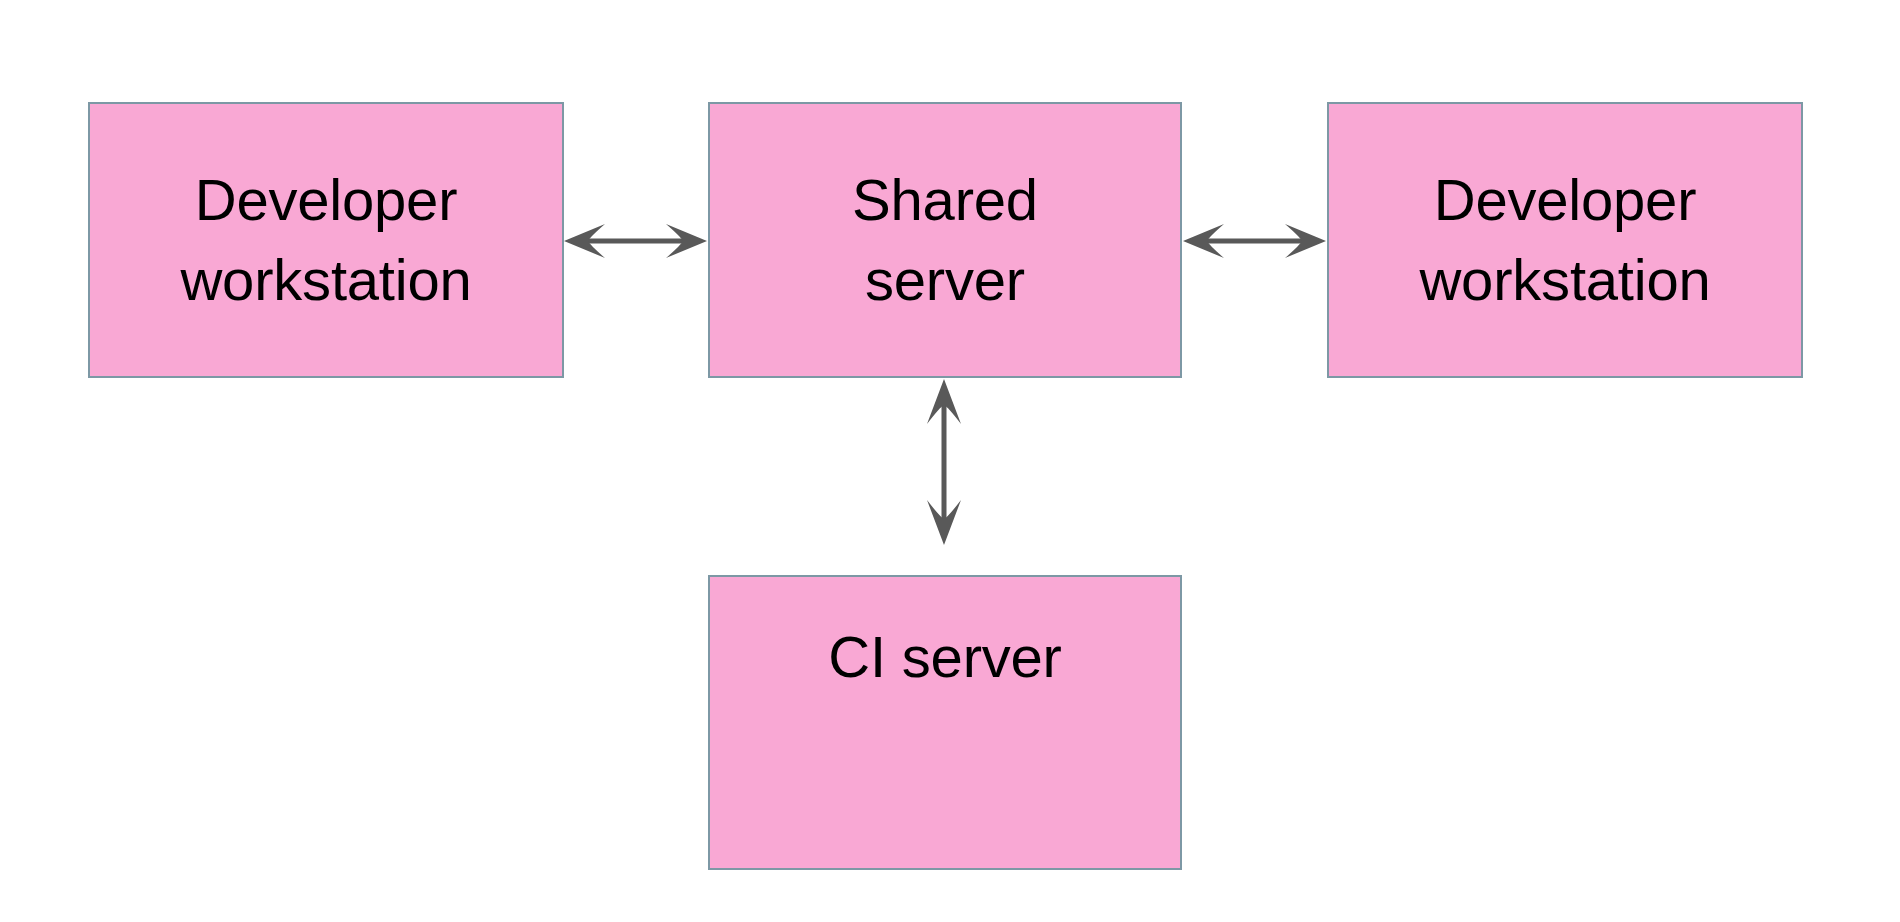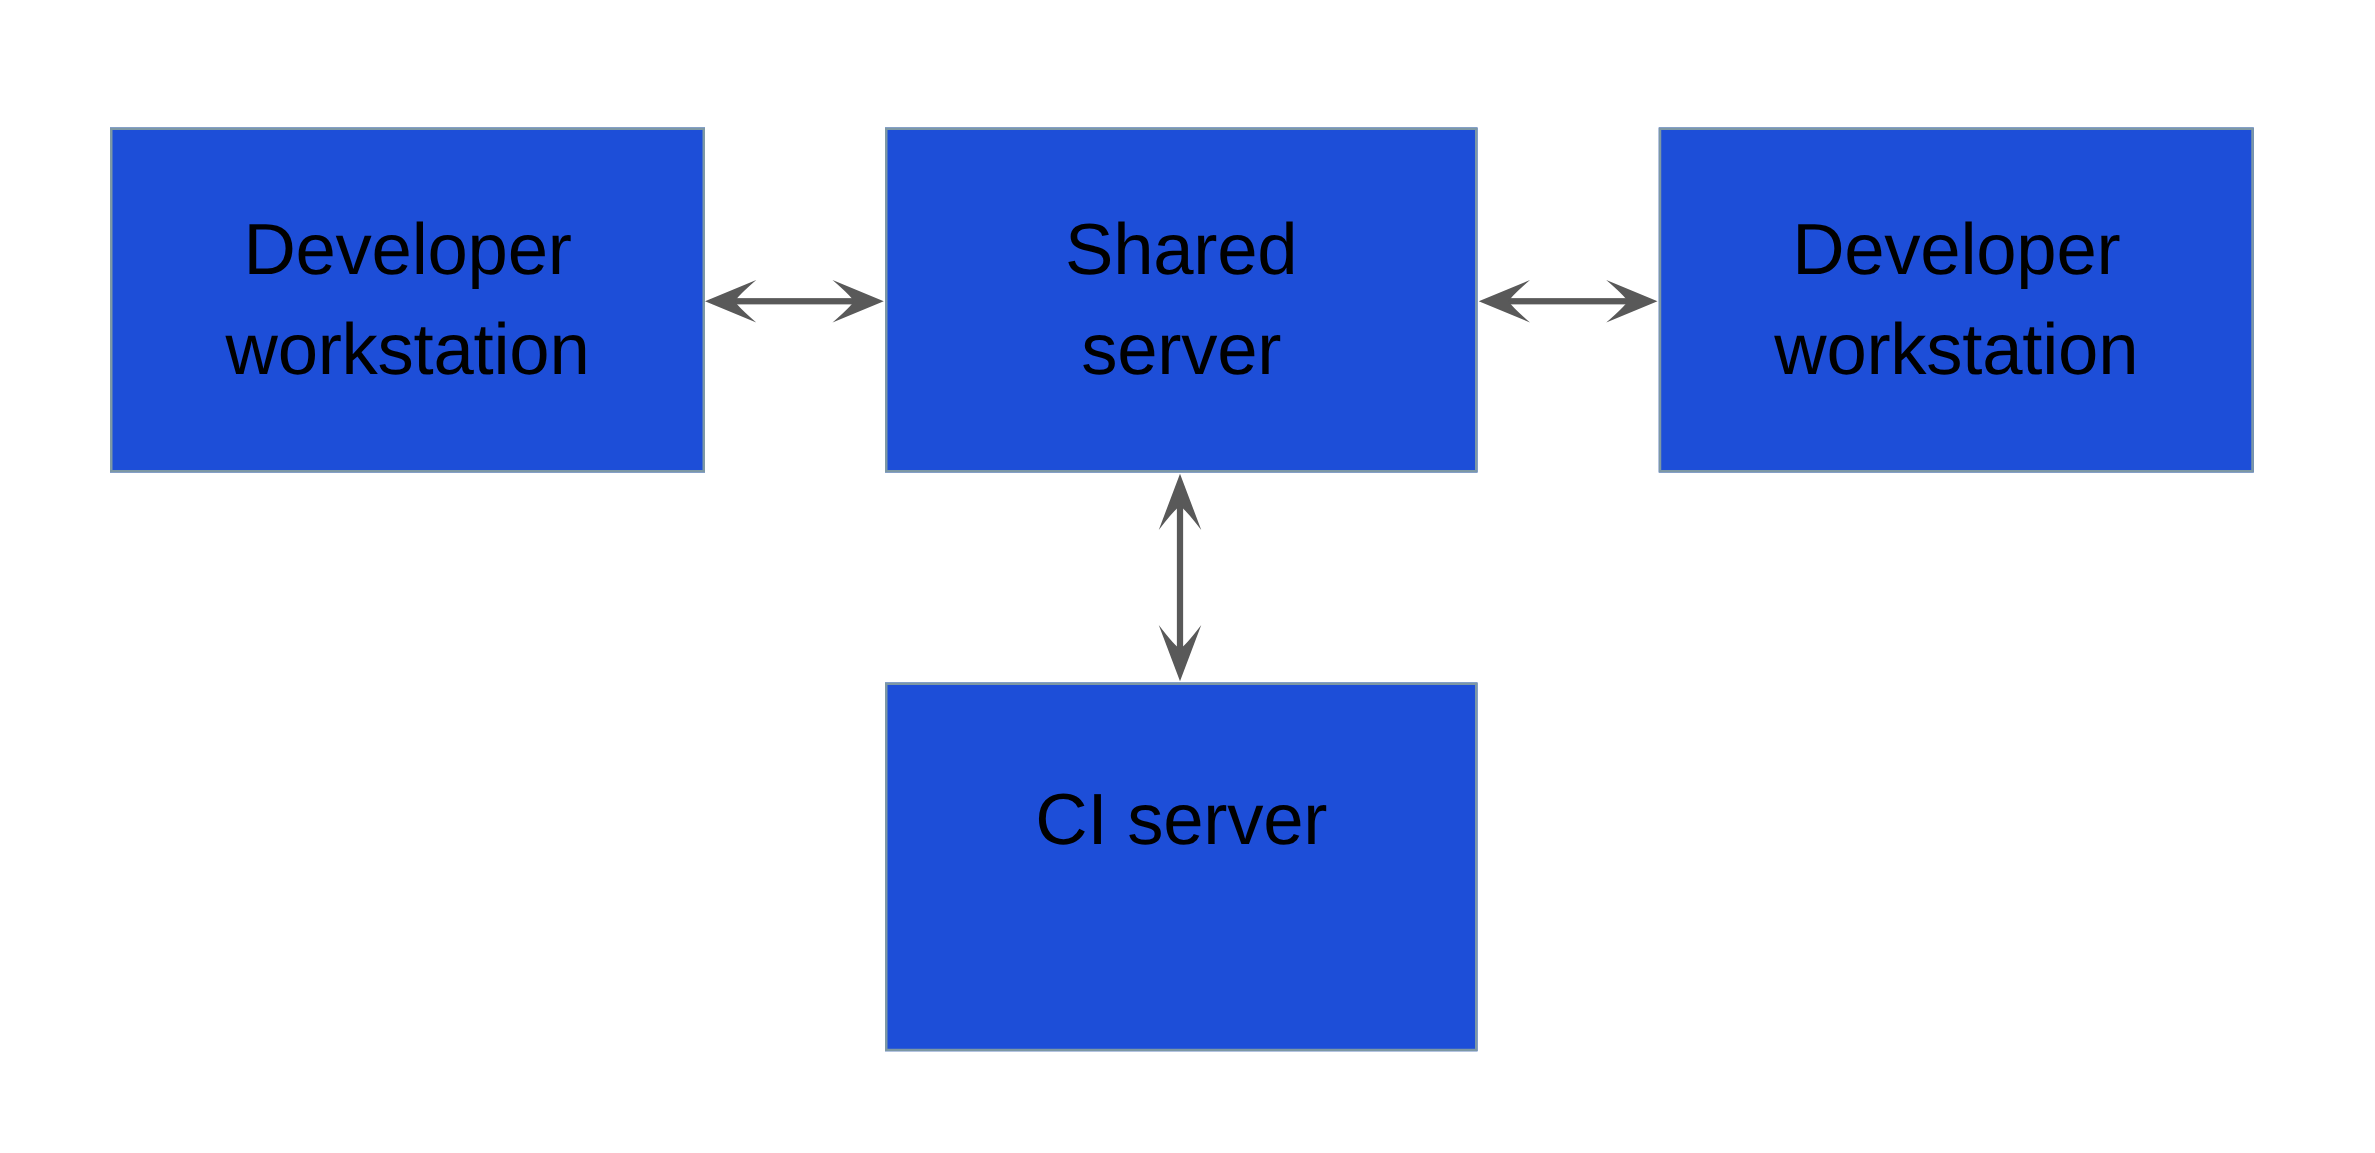--- a/index.html
+++ b/index.html
@@ -20,41 +20,41 @@
     position: relative;
     width: 1900px;
     height: 922px;
     background: #ffffff;
   }
 
   
   .node {
     position: absolute;
     box-sizing: border-box;
-    background: #1d4ed8;
+    background: #f9a8d4;
     border: 2px solid #7d98a5;
     display: flex;
     align-items: center;
     justify-content: center;
     text-align: center;
   }
   .node-label {
     color: #000000;
     font-size: 58px;
     line-height: 1.38;
     letter-spacing: -0.2px;
     white-space: pre-line;
     padding: 0 10px;
   }
 
   #node-dev-left  { left: 88px;   top: 102px; width: 476px; height: 276px; }
   #node-shared    { left: 708px;  top: 102px; width: 474px; height: 276px; }
   #node-dev-right { left: 1327px; top: 102px; width: 476px; height: 276px; }
-  #node-ci        { left: 708px;  top: 546px; width: 474px; height: 295px;
-                    align-items: flex-start; padding-top: 68px; }
+  #node-ci        { left: 708px;  top: 575px; width: 474px; height: 295px;
+                    align-items: flex-start; padding-top: 40px; }
 
   
   #connector-layer {
     position: absolute;
     left: 0;
     top: 0;
     width: 1900px;
     height: 922px;
     overflow: visible;
     pointer-events: none;

